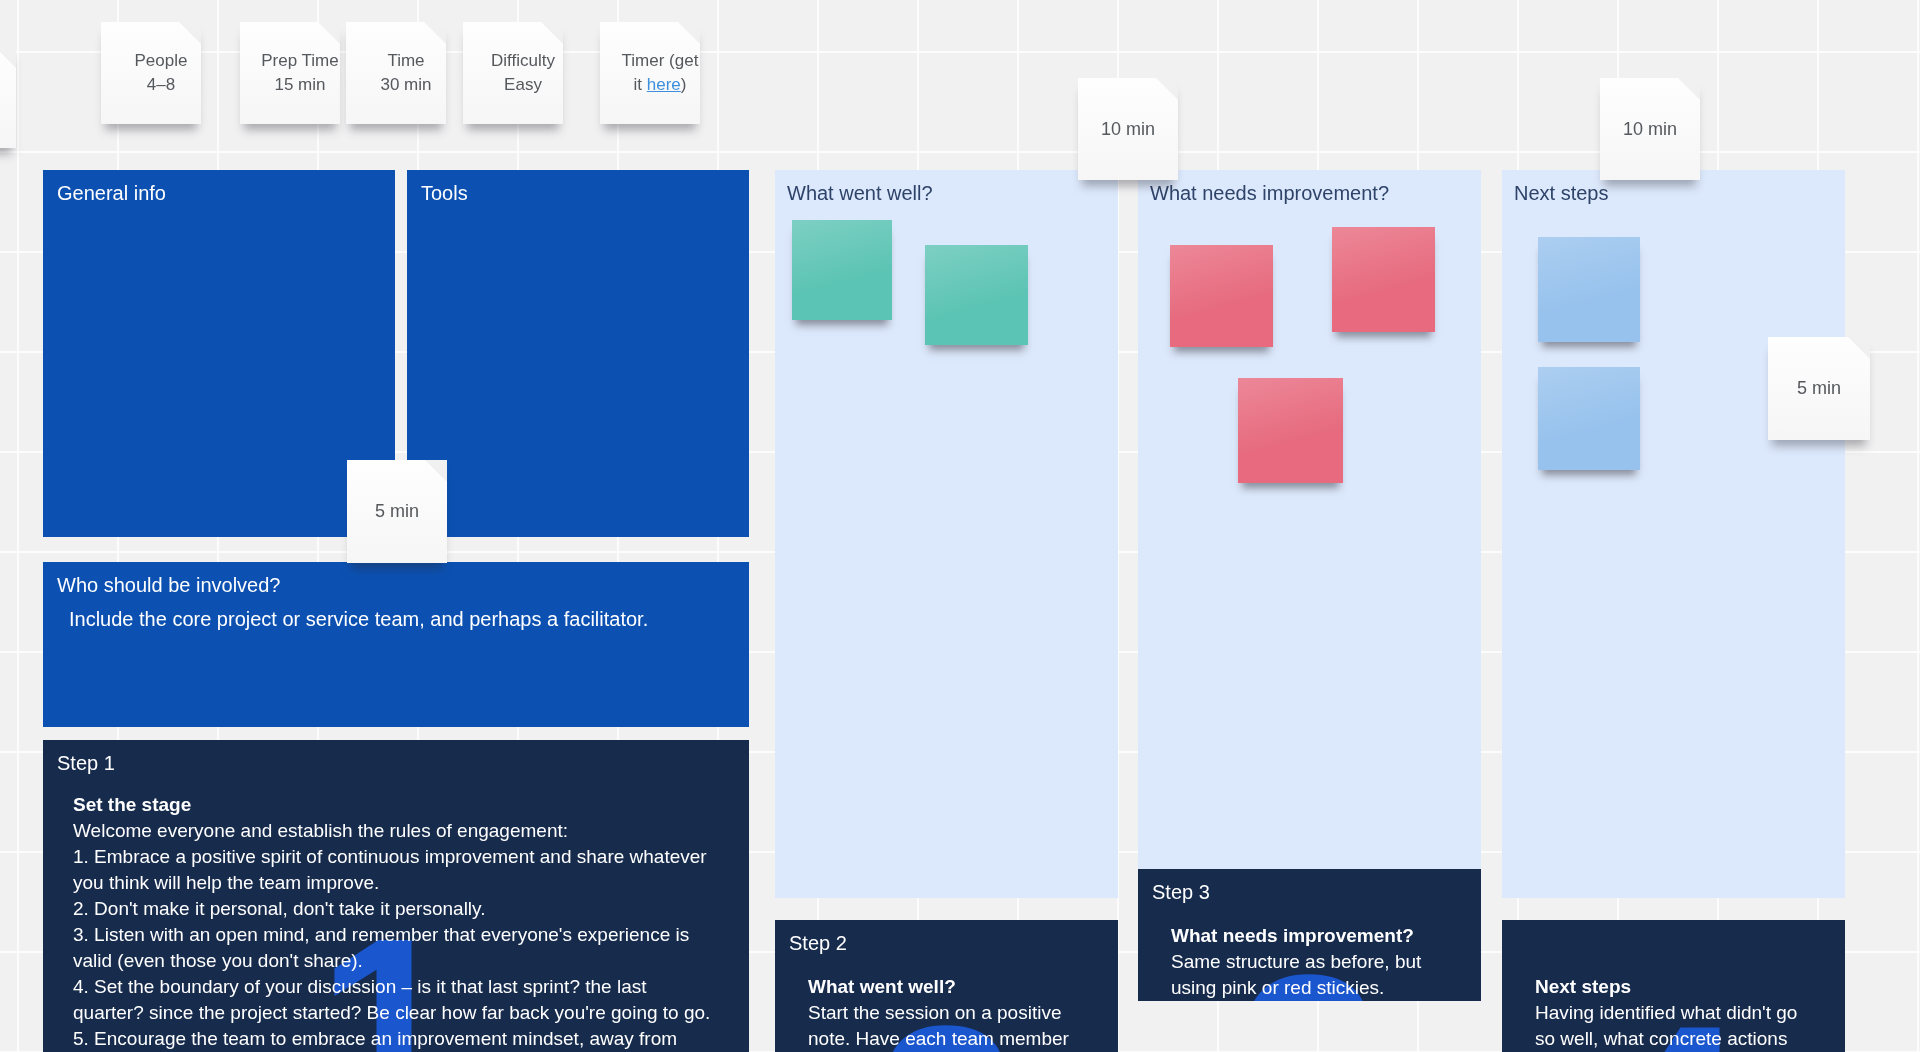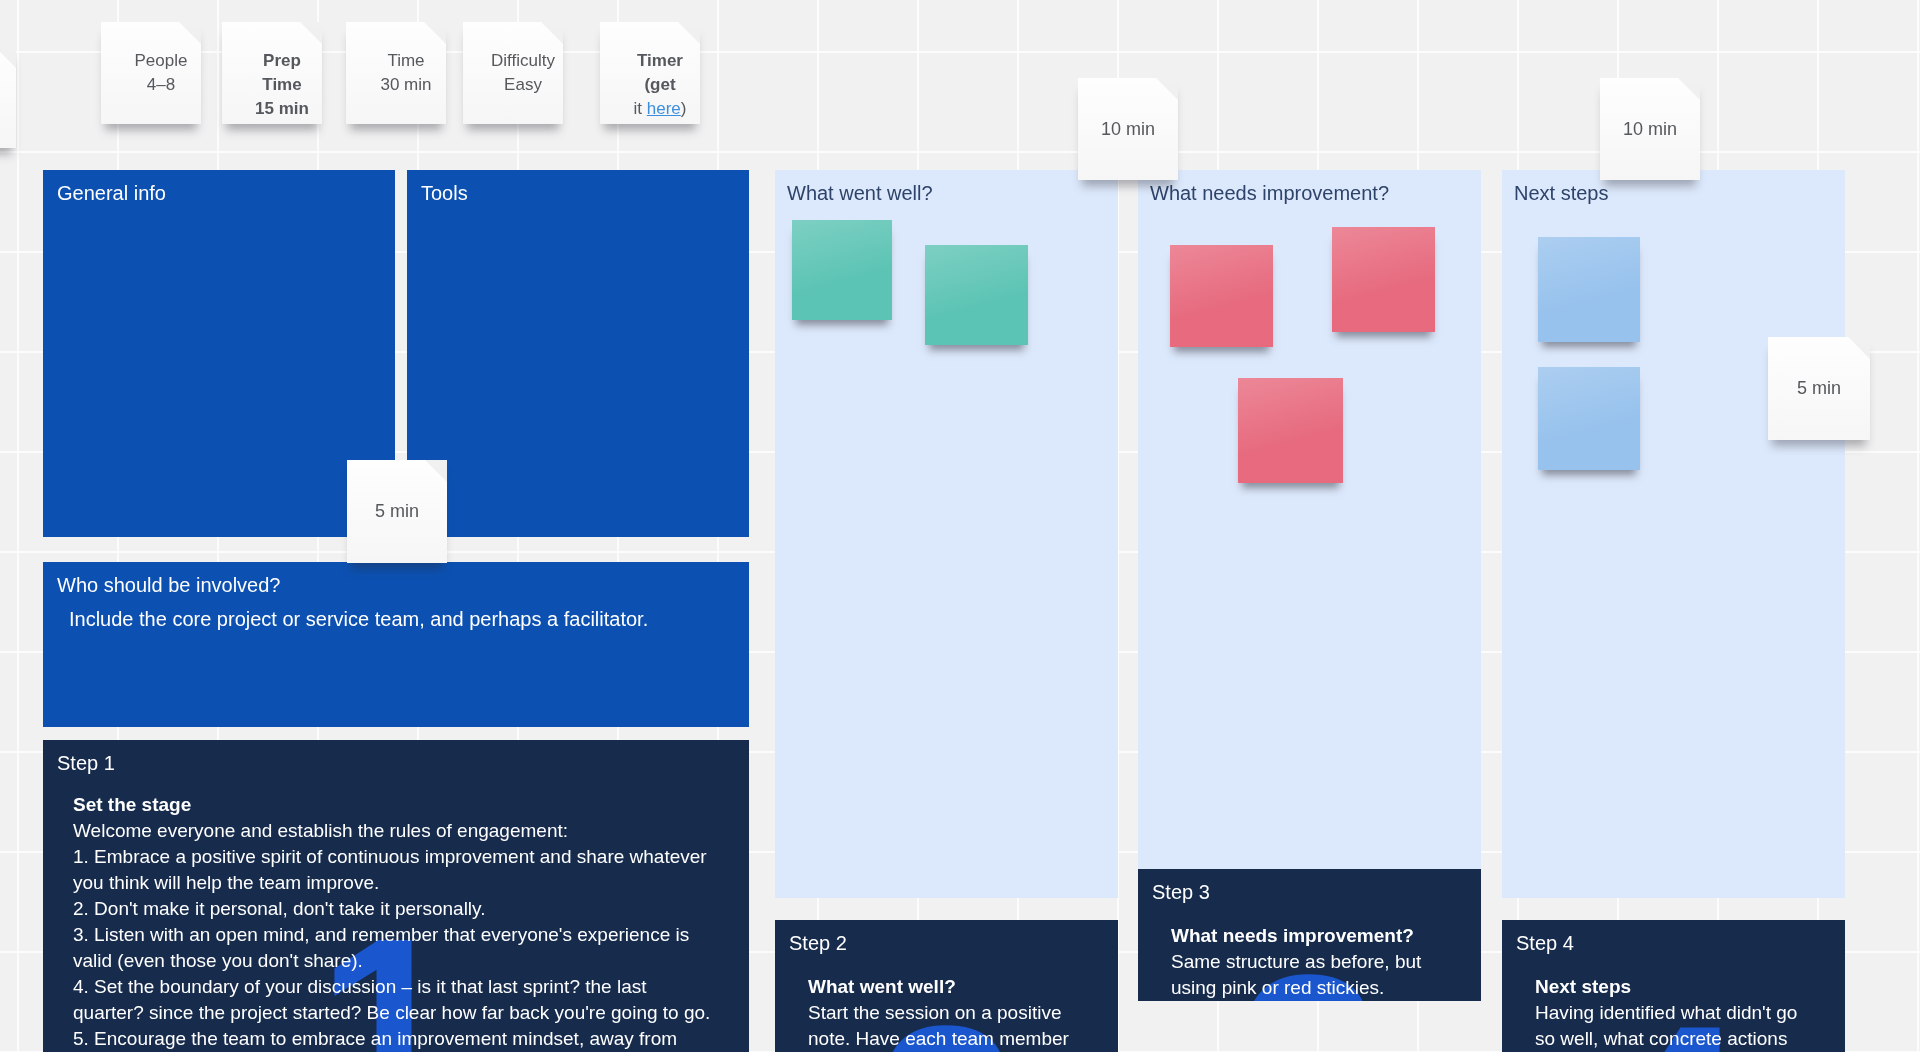--- a/index.html
+++ b/index.html
@@ -49,34 +49,34 @@
 <body>
 
 <div class="board">
 
   <div class="sticky sticky-white" style="left:-84px;top:46px;"></div>
 
   <div class="sticky sticky-white info-pad" style="left:101px;top:22px;">
     <div style="color: rgb(85, 88, 92);">People</div>
     <div style="color: rgb(85, 88, 92);">4–8</div>
   </div>
-  <div class="sticky sticky-white info-pad" style="left:222px;top:22px;font-weight:bold;">
+  <div class="sticky sticky-white info-pad" style="left:240px;top:22px;">
     <div style="color: rgb(85, 88, 92);">Prep Time</div>
     <div style="color: rgb(85, 88, 92);">15 min</div>
   </div>
   <div class="sticky sticky-white info-pad" style="left:346px;top:22px;">
     <div style="color: rgb(85, 88, 92);">Time</div>
     <div style="color: rgb(85, 88, 92);">30 min</div>
   </div>
   <div class="sticky sticky-white info-pad" style="left:463px;top:22px;">
     <div style="color: rgb(85, 88, 92);">Difficulty</div>
     <div style="color: rgb(85, 88, 92);">Easy</div>
   </div>
   <div class="sticky sticky-white info-pad" style="left:600px;top:22px;">
-    <div style="color: rgb(85, 88, 92); font-weight: bold;">Timer (get</div>
+    <div style="color: rgb(85, 88, 92);">Timer (get</div>
     <div style="color: rgb(85, 88, 92);"><span>it </span><a class="timer-link" style="color: rgb(61, 143, 222);">here</a><span>)</span></div>
   </div>
 
   <div class="panel" style="left: 43px; top: 170px; width: 352px; height: 367px; background-color: rgb(12, 81, 178);">
     <div class="panel-title">General info</div>
   </div>
   <div class="panel" style="left: 43px; top: 562px; width: 706px; height: 165px; background-color: rgb(12, 81, 178);">
     <div class="panel-title">Who should be involved?</div>
     <div class="wsbi-body">Include the core project or service team, and perhaps a facilitator.</div>
   </div>
@@ -153,21 +153,20 @@
       <div class="numeral numeral-s" style="color: rgb(26, 86, 206);">3</div>
       <div class="step-body">
         <div class="step-heading">What needs improvement?</div>
         <div>
             <div>Same structure as before, but</div>
             <div>using pink or red stickies.</div>
           </div>
       </div>
     </div>
     <div class="panel" style="left: 1502px; top: 920px; width: 343px; height: 132px; background-color: rgb(23, 43, 77);">
-      <div class="panel-title">Step 4</div>
       <div class="numeral numeral-s" style="color: rgb(26, 86, 206);">4</div>
       <div class="step-body">
         <div class="step-heading">Next steps</div>
         <div>
             <div>Having identified what didn't go</div>
             <div>so well, what concrete actions</div>
           </div>
       </div>
     </div>
   </div>

